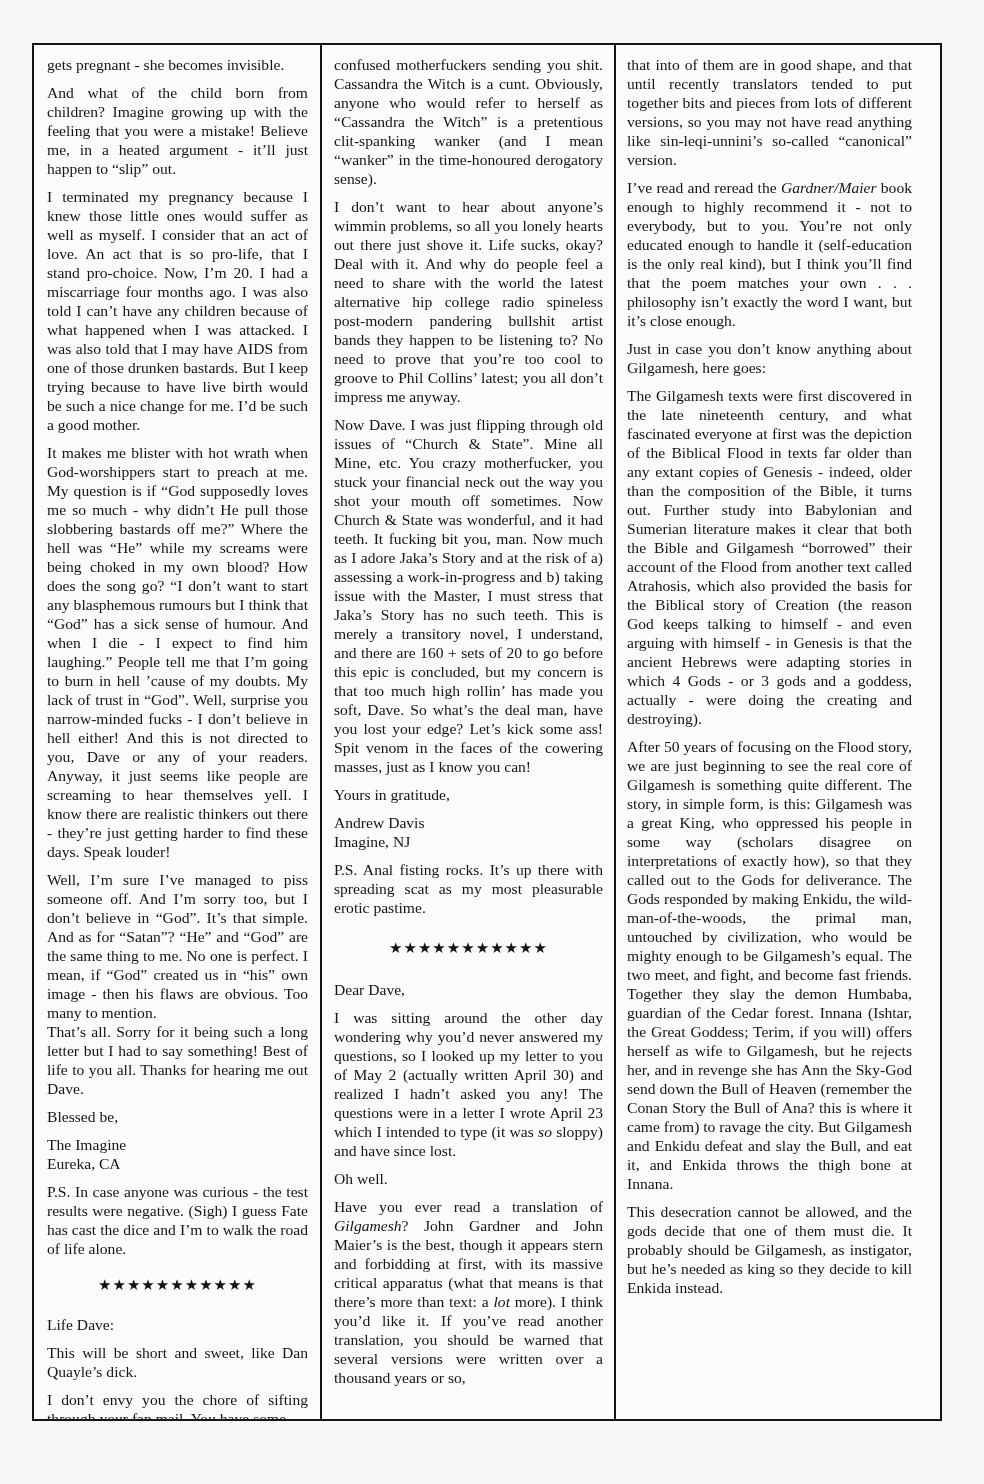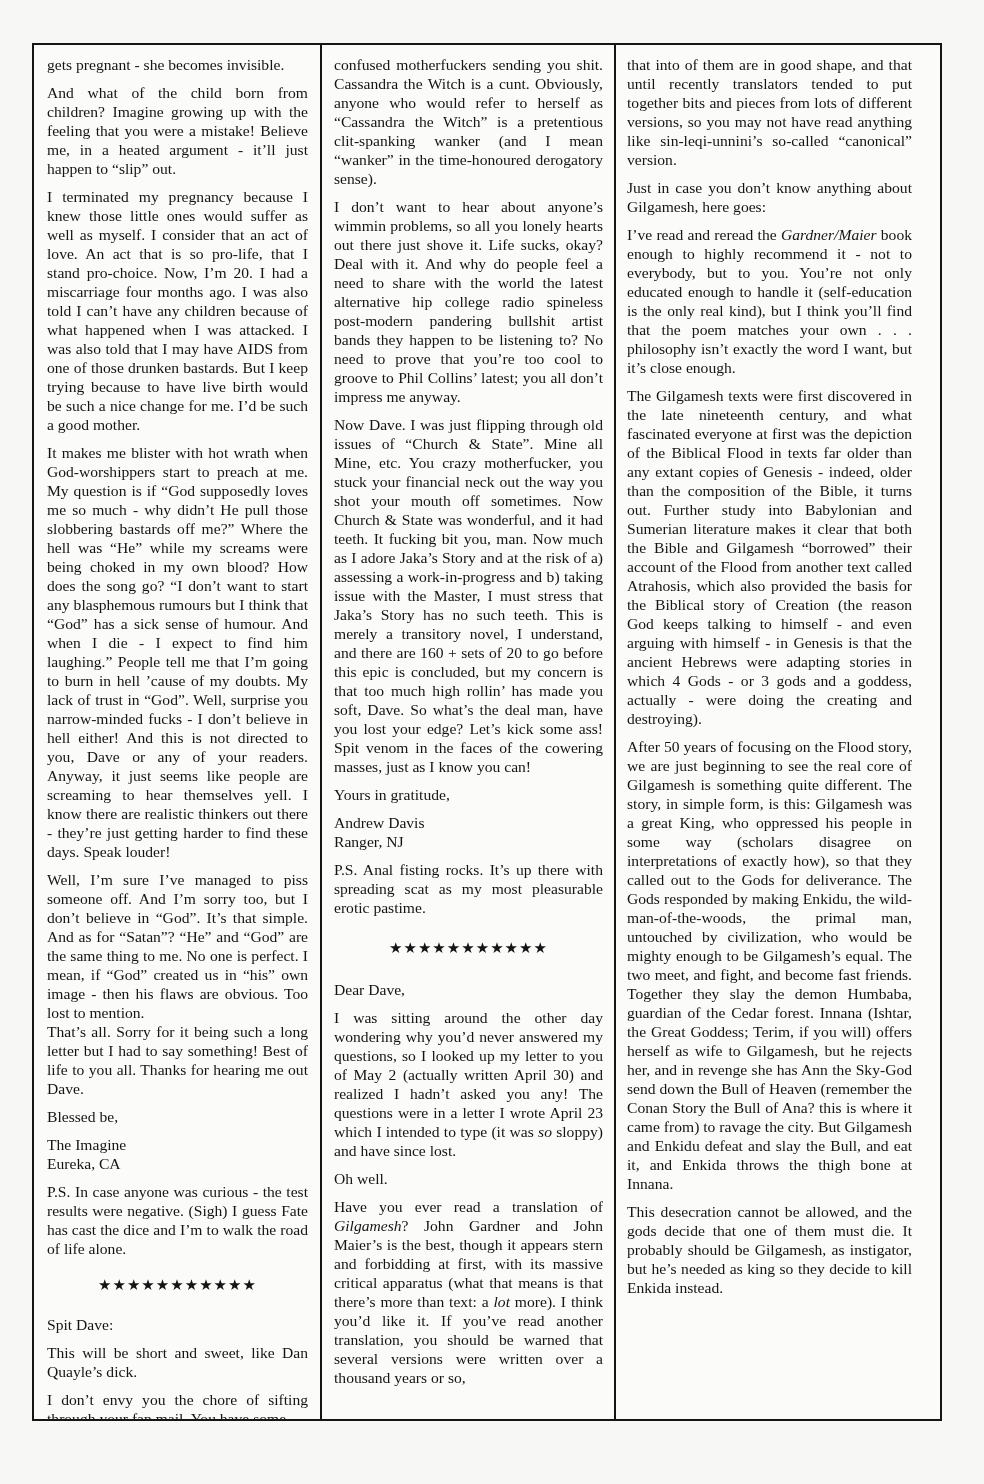--- a/index.html
+++ b/index.html
@@ -59,56 +59,56 @@
 </head>
 <body>
 
 <div class="page">
 
   <div class="col col-1">
     <p>gets pregnant - she becomes invisible.</p>
     <p>And what of the child born from children? Imagine growing up with the feeling that you were a mistake! Believe me, in a heated argument - it’ll just happen to “slip” out.</p>
     <p>I terminated my pregnancy because I knew those little ones would suffer as well as myself. I consider that an act of love. An act that is so pro-life, that I stand pro-choice. Now, I’m 20. I had a miscarriage four months ago. I was also told I can’t have any children because of what happened when I was attacked. I was also told that I may have AIDS from one of those drunken bastards. But I keep trying because to have live birth would be such a nice change for me. I’d be such a good mother.</p>
     <p>It makes me blister with hot wrath when God-worshippers start to preach at me. My question is if “God supposedly loves me so much - why didn’t He pull those slobbering bastards off me?” Where the hell was “He” while my screams were being choked in my own blood? How does the song go? “I don’t want to start any blasphemous rumours but I think that “God” has a sick sense of humour. And when I die - I expect to find him laughing.” People tell me that I’m going to burn in hell ’cause of my doubts. My lack of trust in “God”. Well, surprise you narrow-minded fucks - I don’t believe in hell either! And this is not directed to you, Dave or any of your readers. Anyway, it just seems like people are screaming to hear themselves yell. I know there are realistic thinkers out there - they’re just getting harder to find these days. Speak louder!</p>
-    <p class="tight">Well, I’m sure I’ve managed to piss someone off. And I’m sorry too, but I don’t believe in “God”. It’s that simple. And as for “Satan”? “He” and “God” are the same thing to me. No one is perfect. I mean, if “God” created us in “his” own image - then his flaws are obvious. Too lost to mention.</p>
+    <p class="tight">Well, I’m sure I’ve managed to piss someone off. And I’m sorry too, but I don’t believe in “God”. It’s that simple. And as for “Satan”? “He” and “God” are the same thing to me. No one is perfect. I mean, if “God” created us in “his” own image - then his flaws are obvious. Too many to mention.</p>
     <p>That’s all. Sorry for it being such a long letter but I had to say something! Best of life to you all. Thanks for hearing me out Dave.</p>
     <p>Blessed be,</p>
     <div style="margin-bottom:9px;">
       <p class="sig">The Imagine</p>
       <p class="sig">Eureka, CA</p>
     </div>
     <p>P.S. In case anyone was curious - the test results were negative. (Sigh) I guess Fate has cast the dice and I’m to walk the road of life alone.</p>
     <div class="stars">★★★★★★★★★★★</div>
-    <p>Spit Dave:</p>
+    <p>Life Dave:</p>
     <p>This will be short and sweet, like Dan Quayle’s dick.</p>
     <p>I don’t envy you the chore of sifting through your fan mail. You have some</p>
   </div>
 
   <div class="col col-2">
     <p>confused motherfuckers sending you shit. Cassandra the Witch is a cunt. Obviously, anyone who would refer to herself as “Cassandra the Witch” is a pretentious clit-spanking wanker (and I mean “wanker” in the time-honoured derogatory sense).</p>
     <p>I don’t want to hear about anyone’s wimmin problems, so all you lonely hearts out there just shove it. Life sucks, okay? Deal with it. And why do people feel a need to share with the world the latest alternative hip college radio spineless post-modern pandering bullshit artist bands they happen to be listening to? No need to prove that you’re too cool to groove to Phil Collins’ latest; you all don’t impress me anyway.</p>
     <p>Now Dave. I was just flipping through old issues of “Church &amp; State”. Mine all Mine, etc. You crazy motherfucker, you stuck your financial neck out the way you shot your mouth off sometimes. Now Church &amp; State was wonderful, and it had teeth. It fucking bit you, man. Now much as I adore Jaka’s Story and at the risk of a) assessing a work-in-progress and b) taking issue with the Master, I must stress that Jaka’s Story has no such teeth. This is merely a transitory novel, I understand, and there are 160 + sets of 20 to go before this epic is concluded, but my concern is that too much high rollin’ has made you soft, Dave. So what’s the deal man, have you lost your edge? Let’s kick some ass! Spit venom in the faces of the cowering masses, just as I know you can!</p>
     <p>Yours in gratitude,</p>
     <div style="margin-bottom:9px;">
       <p class="sig">Andrew Davis</p>
-      <p class="sig">Ranger, NJ</p>
+      <p class="sig">Imagine, NJ</p>
     </div>
     <p>P.S. Anal fisting rocks. It’s up there with spreading scat as my most pleasurable erotic pastime.</p>
     <div class="stars" style="margin-top:22px;margin-bottom:22px;">★★★★★★★★★★★</div>
     <p>Dear Dave,</p>
     <p><span>I was sitting around the other day wondering why you’d never answered my questions, so I looked up my letter to you of May 2 (actually written April 30) and realized I hadn’t asked you any! The questions were in a letter I wrote April 23 which I intended to type (it was </span><em>so</em><span> sloppy) and have since lost.</span></p>
     <p>Oh well.</p>
     <p><span>Have you ever read a translation of </span><em>Gilgamesh</em><span>? John Gardner and John Maier’s is the best, though it appears stern and forbidding at first, with its massive critical apparatus (what that means is that there’s more than text: a </span><em>lot</em><span> more). I think you’d like it. If you’ve read another translation, you should be warned that several versions were written over a thousand years or so,</span></p>
   </div>
 
   <div class="col col-3">
     <div class="col-3-inner">
       <p>that into of them are in good shape, and that until recently translators tended to put together bits and pieces from lots of different versions, so you may not have read anything like sin-leqi-unnini’s so-called “canonical” version.</p>
+      <p><span>I’ve read and reread the </span><em>Gardner/Maier</em><span> book enough to highly recommend it - not to everybody, but to you. You’re not only educated enough to handle it (self-education is the only real kind), but I think you’ll find that the poem matches your own . . . philosophy isn’t exactly the word I want, but it’s close enough.</span></p>
       <p>Just in case you don’t know anything about Gilgamesh, here goes:</p>
-      <p><span>I’ve read and reread the </span><em>Gardner/Maier</em><span> book enough to highly recommend it - not to everybody, but to you. You’re not only educated enough to handle it (self-education is the only real kind), but I think you’ll find that the poem matches your own . . . philosophy isn’t exactly the word I want, but it’s close enough.</span></p>
       <p>The Gilgamesh texts were first discovered in the late nineteenth century, and what fascinated everyone at first was the depiction of the Biblical Flood in texts far older than any extant copies of Genesis - indeed, older than the composition of the Bible, it turns out. Further study into Babylonian and Sumerian literature makes it clear that both the Bible and Gilgamesh “borrowed” their account of the Flood from another text called Atrahosis, which also provided the basis for the Biblical story of Creation (the reason God keeps talking to himself - and even arguing with himself - in Genesis is that the ancient Hebrews were adapting stories in which 4 Gods - or 3 gods and a goddess, actually - were doing the creating and destroying).</p>
       <p>After 50 years of focusing on the Flood story, we are just beginning to see the real core of Gilgamesh is something quite different. The story, in simple form, is this: Gilgamesh was a great King, who oppressed his people in some way (scholars disagree on interpretations of exactly how), so that they called out to the Gods for deliverance. The Gods responded by making Enkidu, the wild-man-of-the-woods, the primal man, untouched by civilization, who would be mighty enough to be Gilgamesh’s equal. The two meet, and fight, and become fast friends. Together they slay the demon Humbaba, guardian of the Cedar forest. Innana (Ishtar, the Great Goddess; Terim, if you will) offers herself as wife to Gilgamesh, but he rejects her, and in revenge she has Ann the Sky-God send down the Bull of Heaven (remember the Conan Story the Bull of Ana? this is where it came from) to ravage the city. But Gilgamesh and Enkidu defeat and slay the Bull, and eat it, and Enkida throws the thigh bone at Innana.</p>
       <p>This desecration cannot be allowed, and the gods decide that one of them must die. It probably should be Gilgamesh, as instigator, but he’s needed as king so they decide to kill Enkida instead.</p>
     </div>
   </div>
 
 </div>
 
 <div style="position:absolute;left:940px;top:43px;width:2px;height:1378px;background:#151515;"></div>
 <div style="position:absolute;left:942px;top:40px;width:42px;height:1390px;background:#f7f7f5;"></div>

